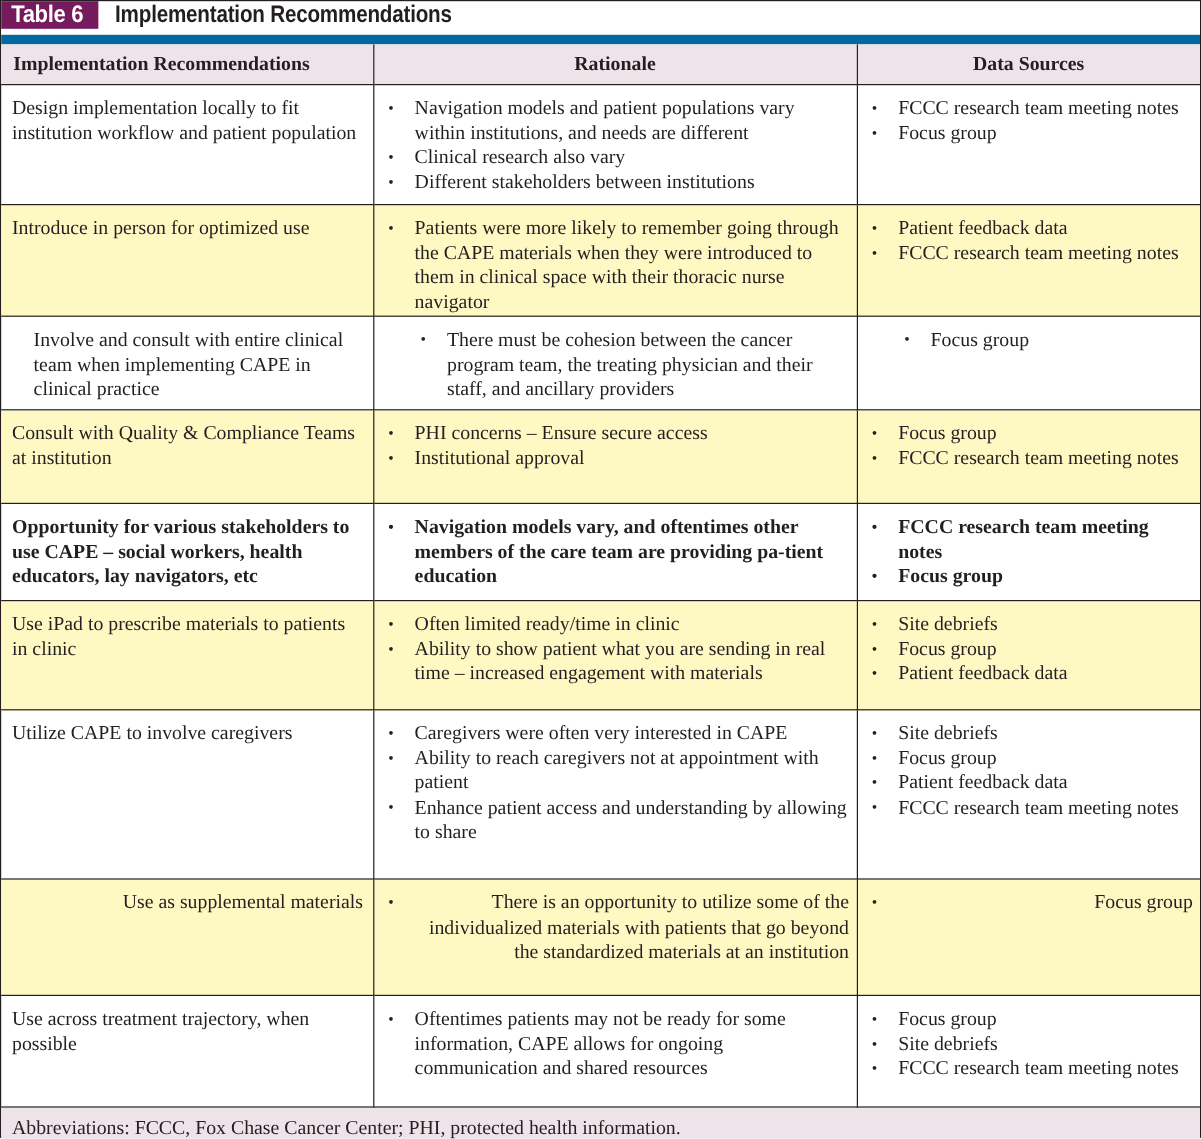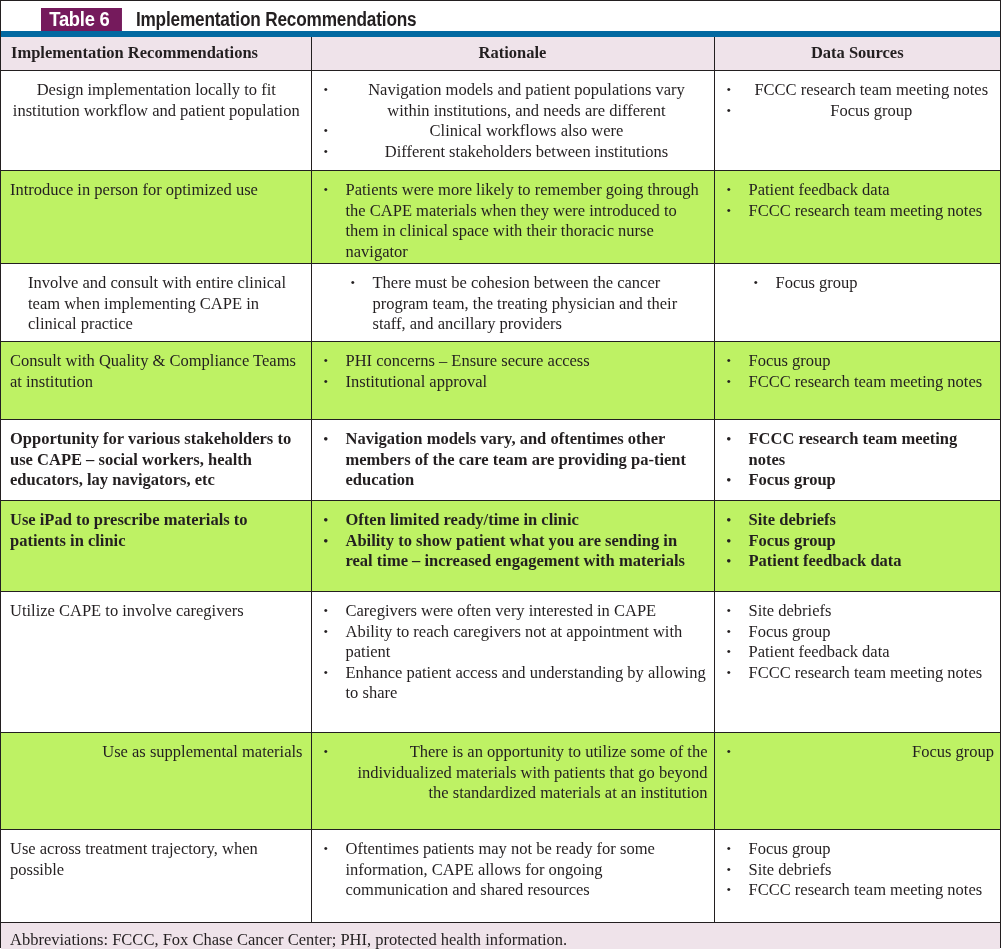--- a/index.html
+++ b/index.html
@@ -2,24 +2,23 @@
 <html><head>
   <meta charset="utf-8">
   <style>
     html, body { margin:0; padding:0; background:#ffffff; }
     body { width:1001px; height:949px; overflow:hidden; position:relative; }
     .wrap {
       position:absolute; left:0; top:0; width:999px; height:947px;
       border:1px solid #231f20; border-top:none; box-sizing:content-box;
     }
     .title-bar {
-      height:37px; display:flex; align-items:flex-end;
-      border-top:1px solid #231f20; border-bottom:6px solid #0369a1; box-sizing:border-box;
+      height:37px; display:flex; align-items:flex-start;
+      border-top:1px solid #231f20; border-bottom:8px solid #0369a1; box-sizing:border-box;
       background:#fff;
-      padding-left:40px;
     }
     .title-badge {
       background:#751a5c; color:#ffffff; font-family:"Liberation Sans", sans-serif;
       font-weight:bold; font-size:20px; padding:0 9px 0 9px; display:flex; align-items:center;
       letter-spacing:-0.3px; transform:scaleX(0.92); transform-origin:left center; width:70px;
     }
     .title-text {
       font-family:"Liberation Sans", sans-serif; font-weight:bold; font-size:20px; color:#231f20;
       display:flex; align-items:center; padding-left:8px; transform:scaleX(0.86); transform-origin:left center;
       letter-spacing:-0.2px;
@@ -36,34 +35,34 @@
     }
     tr:first-child th { border-top:none; }
     th:first-child, td:first-child { border-left:none; }
     th:last-child, td:last-child { border-right:none;margin-left:43px; }
     th {
       background:#efe3ea; font-weight:bold; height:33px; vertical-align:middle;
       font-size:16.5px;
     }
     th.h1 { text-align:left; padding-left:10px; }
     th.h2, th.h3 { }
-    tr.shade td { background:#bef264; }
+    tr.shade td { background:#fef9c3; }
     td.rec { padding:9px 8px 0 9px; }
     td.list-cell { padding:9px 6px 0 0; }
     ul { list-style:none; margin:0; padding:0; }
     li { position:relative; padding-left:34px; }
     li .bullet {
       position:absolute; left:12px; top:0; font-size:13px;
     }
-    tr.r1 td { height:90px;text-align:center; }
+    tr.r1 td { height:90px; }
     tr.r2 td { height:83px; }
     tr.r3 td { height:68px;padding-left:27px; }
     tr.r4 td { height:68px; }
     tr.r5 td { height:71px;font-weight:bold; }
-    tr.r6 td { height:81px;font-weight:bold; }
+    tr.r6 td { height:81px; }
     tr.r7 td { height:131px; }
     tr.r8 td { height:87px;text-align:right; }
     tr.r9 td { height:83px; }
     td.foot {
       background:#efe3ea; padding:0 9px; height:33px; vertical-align:middle; line-height:20px;
     }
   </style>
 </head>
 <body>
 
@@ -84,21 +83,21 @@
         <th class="h2">Rationale</th>
         <th class="h3">Data Sources</th>
       </tr>
     </thead>
     <tbody id="tbody">
         <tr class="r1">
           <td class="rec">Design implementation locally to fit institution workflow and patient population</td>
           <td class="list-cell">
             <ul>
               <li><span class="bullet">•</span><span>Navigation models and patient populations vary within institutions, and needs are different</span></li>
-              <li><span class="bullet">•</span><span>Clinical workflows also were</span></li>
+              <li><span class="bullet">•</span><span>Clinical research also vary</span></li>
               <li><span class="bullet">•</span><span>Different stakeholders between institutions</span></li>
             </ul>
           </td>
           <td class="list-cell">
             <ul>
               <li><span class="bullet">•</span><span>FCCC research team meeting notes</span></li>
               <li><span class="bullet">•</span><span>Focus group</span></li>
             </ul>
           </td>
         </tr>

